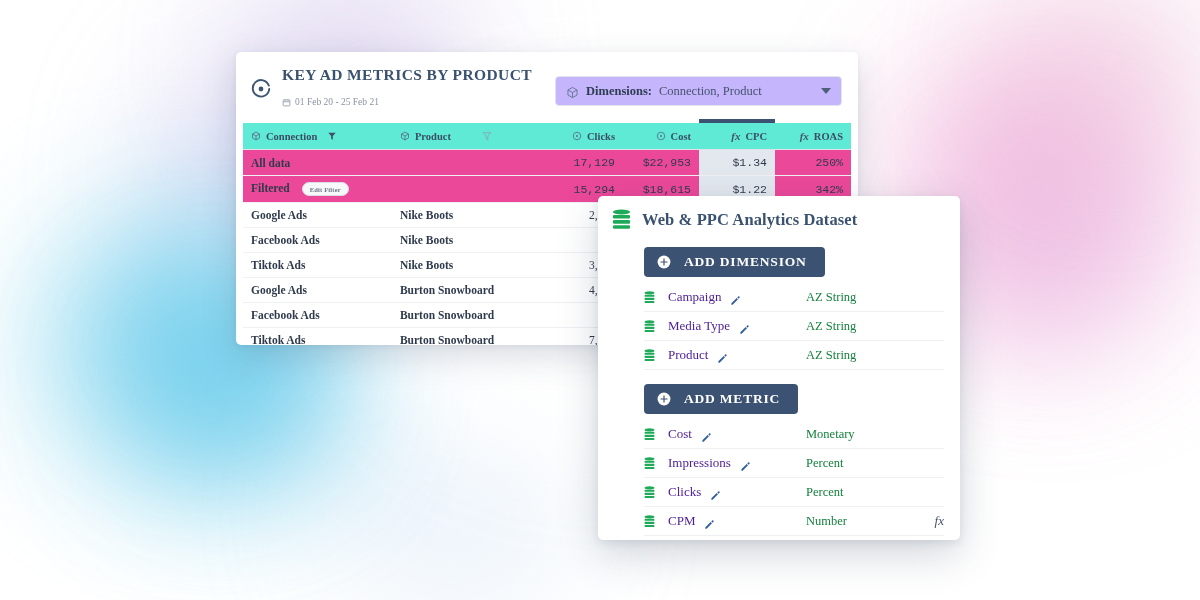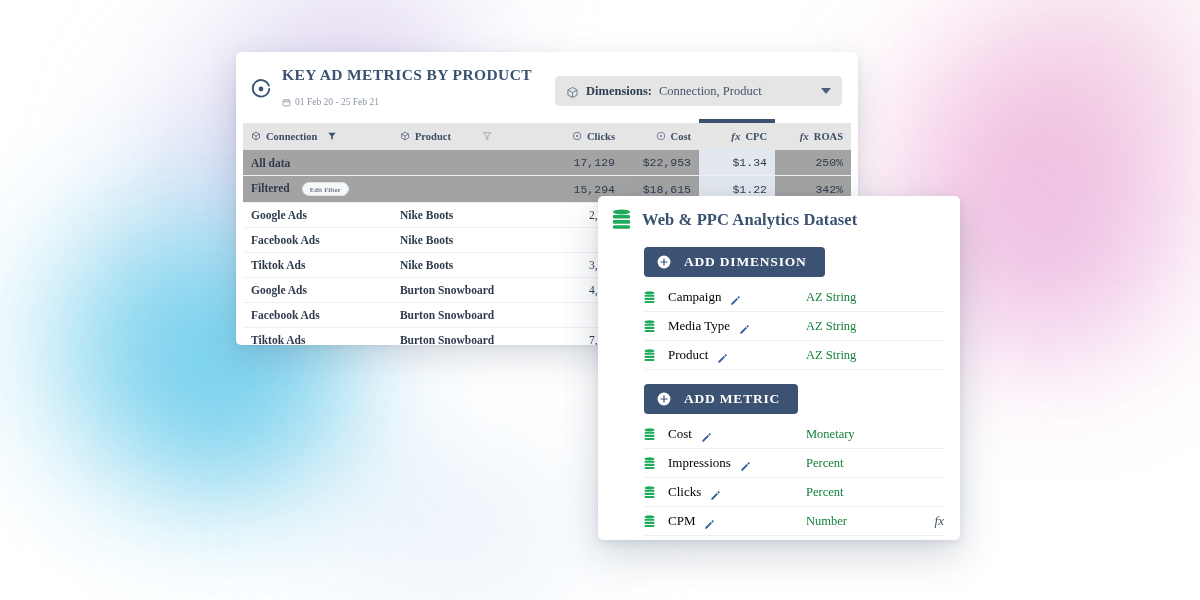--- a/index.html
+++ b/index.html
@@ -36,49 +36,49 @@
   .card-title {
     font-family:"Liberation Serif", serif;
     font-weight:bold; font-size:15.5px; letter-spacing:.4px;
     color:#3a5270; line-height:18px; white-space:nowrap;
   }
   .card-sub { display:flex; align-items:center; gap:4px; margin-top:13px; color:#8a93a3; font-size:9.5px; }
   .cal-icon { width:9px; height:9px; color:#95a0b0; flex:0 0 auto; }
 
   .dim-select {
     display:flex; align-items:center; gap:7px;
-    border:1px solid #e1e5ea; border-radius:4px; background:#e5e5e5;
+    border:1px solid #e1e5ea; border-radius:4px; background:#c4b5fd;
     height:30px; padding:0 10px; min-width:287px; margin-top:10px;
     cursor:pointer;
   }
   .cube-icon { width:13px; height:13px; color:#66788f; flex:0 0 auto; }
   .dim-label { font-size:12.5px; font-weight:bold; color:#2e3d52; }
   .dim-value { font-size:12.5px; color:#46536a; flex:1; }
   .caret { width:0; height:0; border-left:5.5px solid transparent; border-right:5.5px solid transparent; border-top:6.5px solid #4e5f78; }
 
   
   table.metrics { width:calc(100% - 14px); margin:6px 7px 0 7px; border-collapse:collapse; table-layout:fixed; }
   table.metrics th {
-    background:#e5e5e5; color:#3c4d64; font-size:10.5px; font-weight:bold;
+    background:#5eead4; color:#3c4d64; font-size:10.5px; font-weight:bold;
     padding:7px 8px; border-bottom:1px solid #dfe4ea; position:relative; white-space:nowrap;
   }
   .th-inner { display:flex; align-items:center; gap:5px; }
   .th-inner.right { justify-content:flex-end; }
   .mini-icon { width:10px; height:10px; flex:0 0 auto; color:#5c6e88; }
   th.col-cpc { background:#e3e8ef; }
   th.col-cpc::before { content:""; position:absolute; left:0; right:0; top:-4px; height:4px; background:#3c5272; }
   td.col-cpc { background:#eef1f5; }
 
   table.metrics td {
     font-size:11.5px; color:#2f3b4d; padding:6px 8px;
     border-bottom:1px solid #eef0f3; white-space:nowrap;
   }
   td.num { text-align:right; color:#4a5668; }
   td.lbl { font-weight:bold; color:#2b3647; }
-  tr.summary td { background:#a3a3a3; font-weight:bold; }
+  tr.summary td { background:#ec4899; font-weight:bold; }
   tr.summary td.num { font-weight:normal;font-family:Liberation Mono, monospace; }
   tr.summary td.col-cpc { background:#e3e8ef; }
   .edit-filter-badge {
     display:inline-block; margin-left:9px; vertical-align:middle;
     border:1px solid #dadfe6; border-radius:10px; background:#f7f8fa;
     font-size:6.5px; font-weight:bold; color:#6b7687; padding:2.5px 7px; letter-spacing:.2px;
     cursor:pointer;
   }
   .dash { color:#9aa3b0; }
 
@@ -101,21 +101,21 @@
     cursor:pointer; width:fit-content;
   }
   .plus-icon { width:14px; height:14px; flex:0 0 auto; }
 
   .field-list { padding:0 16px 0 46px; }
   .field-row {
     display:flex; align-items:center; height:29px;
     border-bottom:1px solid #edeff2; cursor:pointer;
   }
   .field-icon { width:11px; height:13px; flex:0 0 auto; margin-right:13px; }
-  .field-name { font-size:13px; color:#000000; }
+  .field-name { font-size:13px; color:#4c1d95; }
   .pencil { width:11px; height:11px; margin-left:9px; color:#2f5d9e; flex:0 0 auto; cursor:pointer; }
   .field-type { font-size:12.5px; color:#15803d; margin-left:auto; width:118px; }
   .fx-mark { font-family:"Liberation Serif", serif; font-style:italic; font-size:13px; color:#46536a; width:20px; text-align:right; }
 </style>
 </head>
 <body>
 
 <div id="bg">
   <div class="blob blob-lilac"></div>
   <div class="blob blob-violet"></div>

